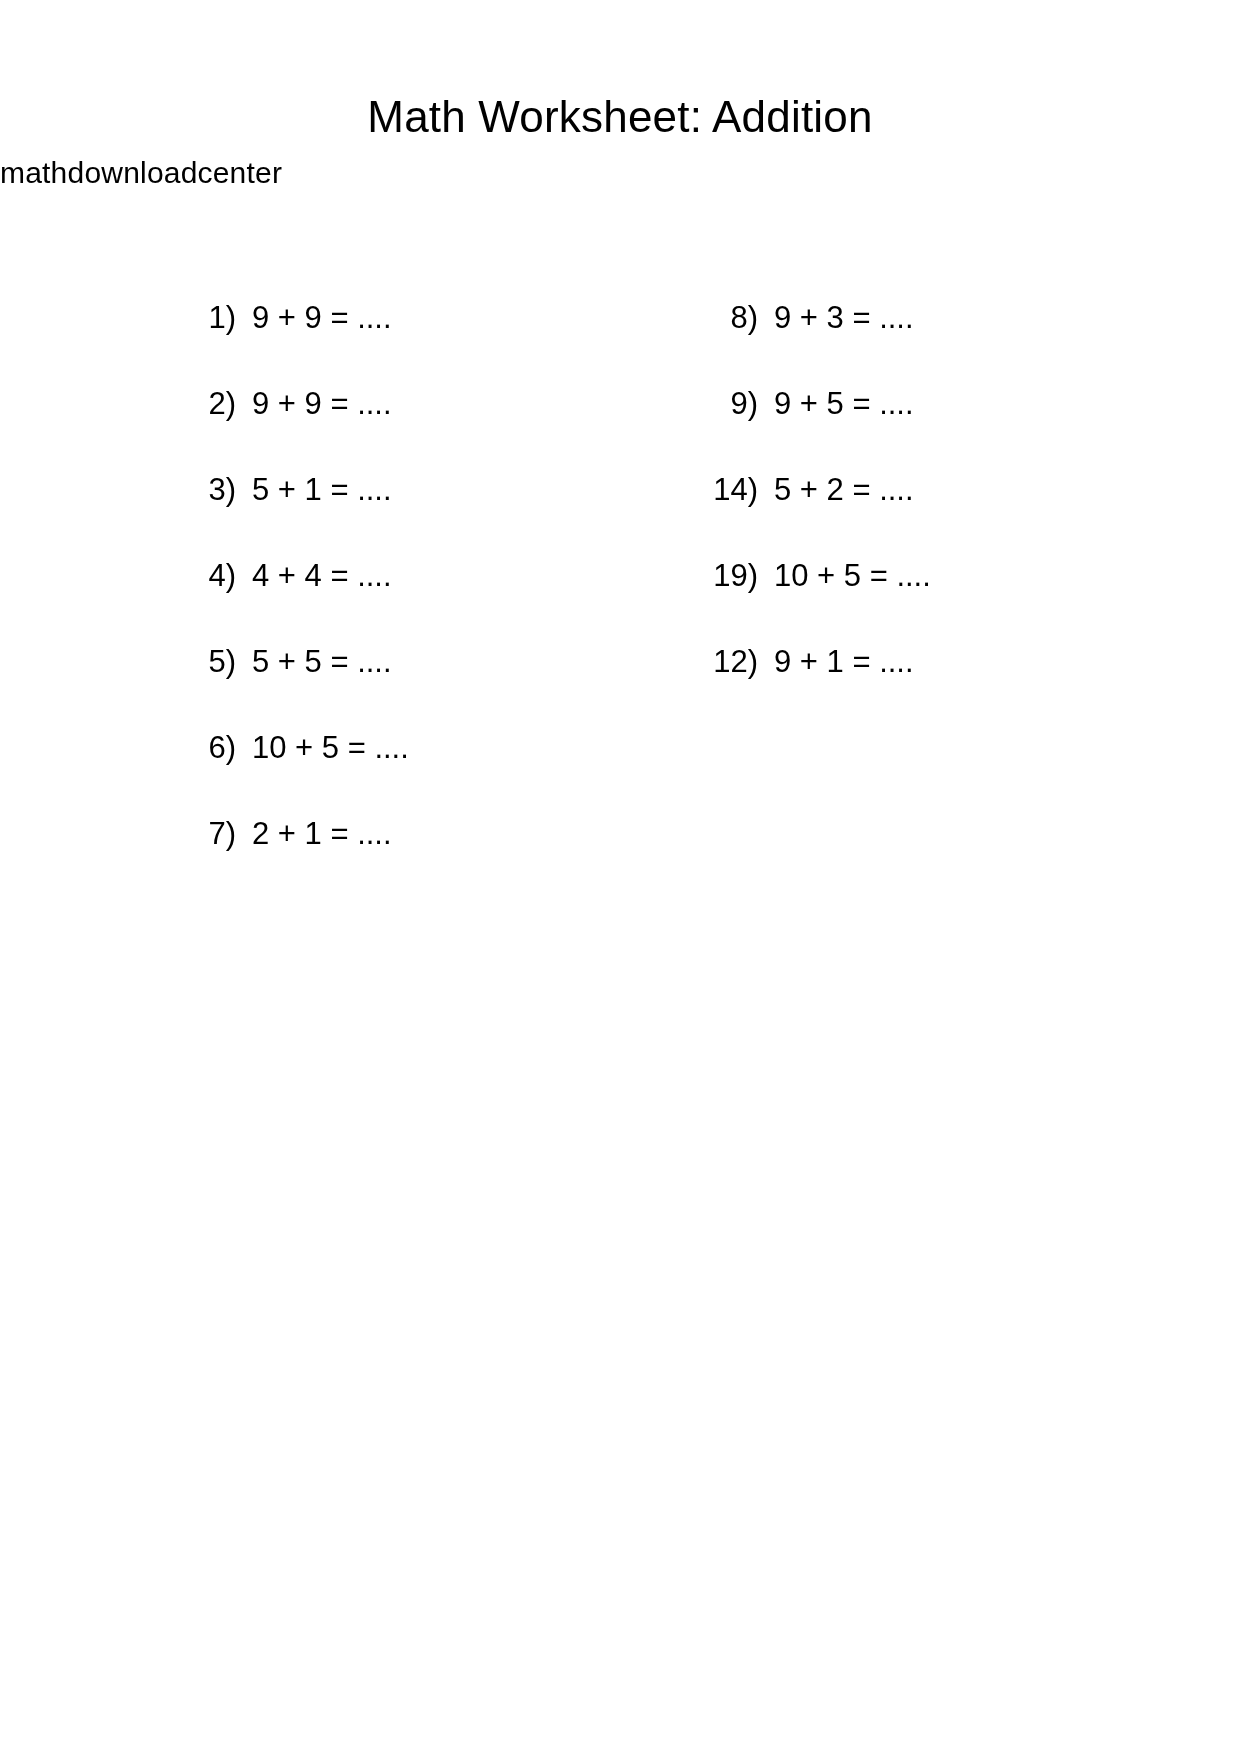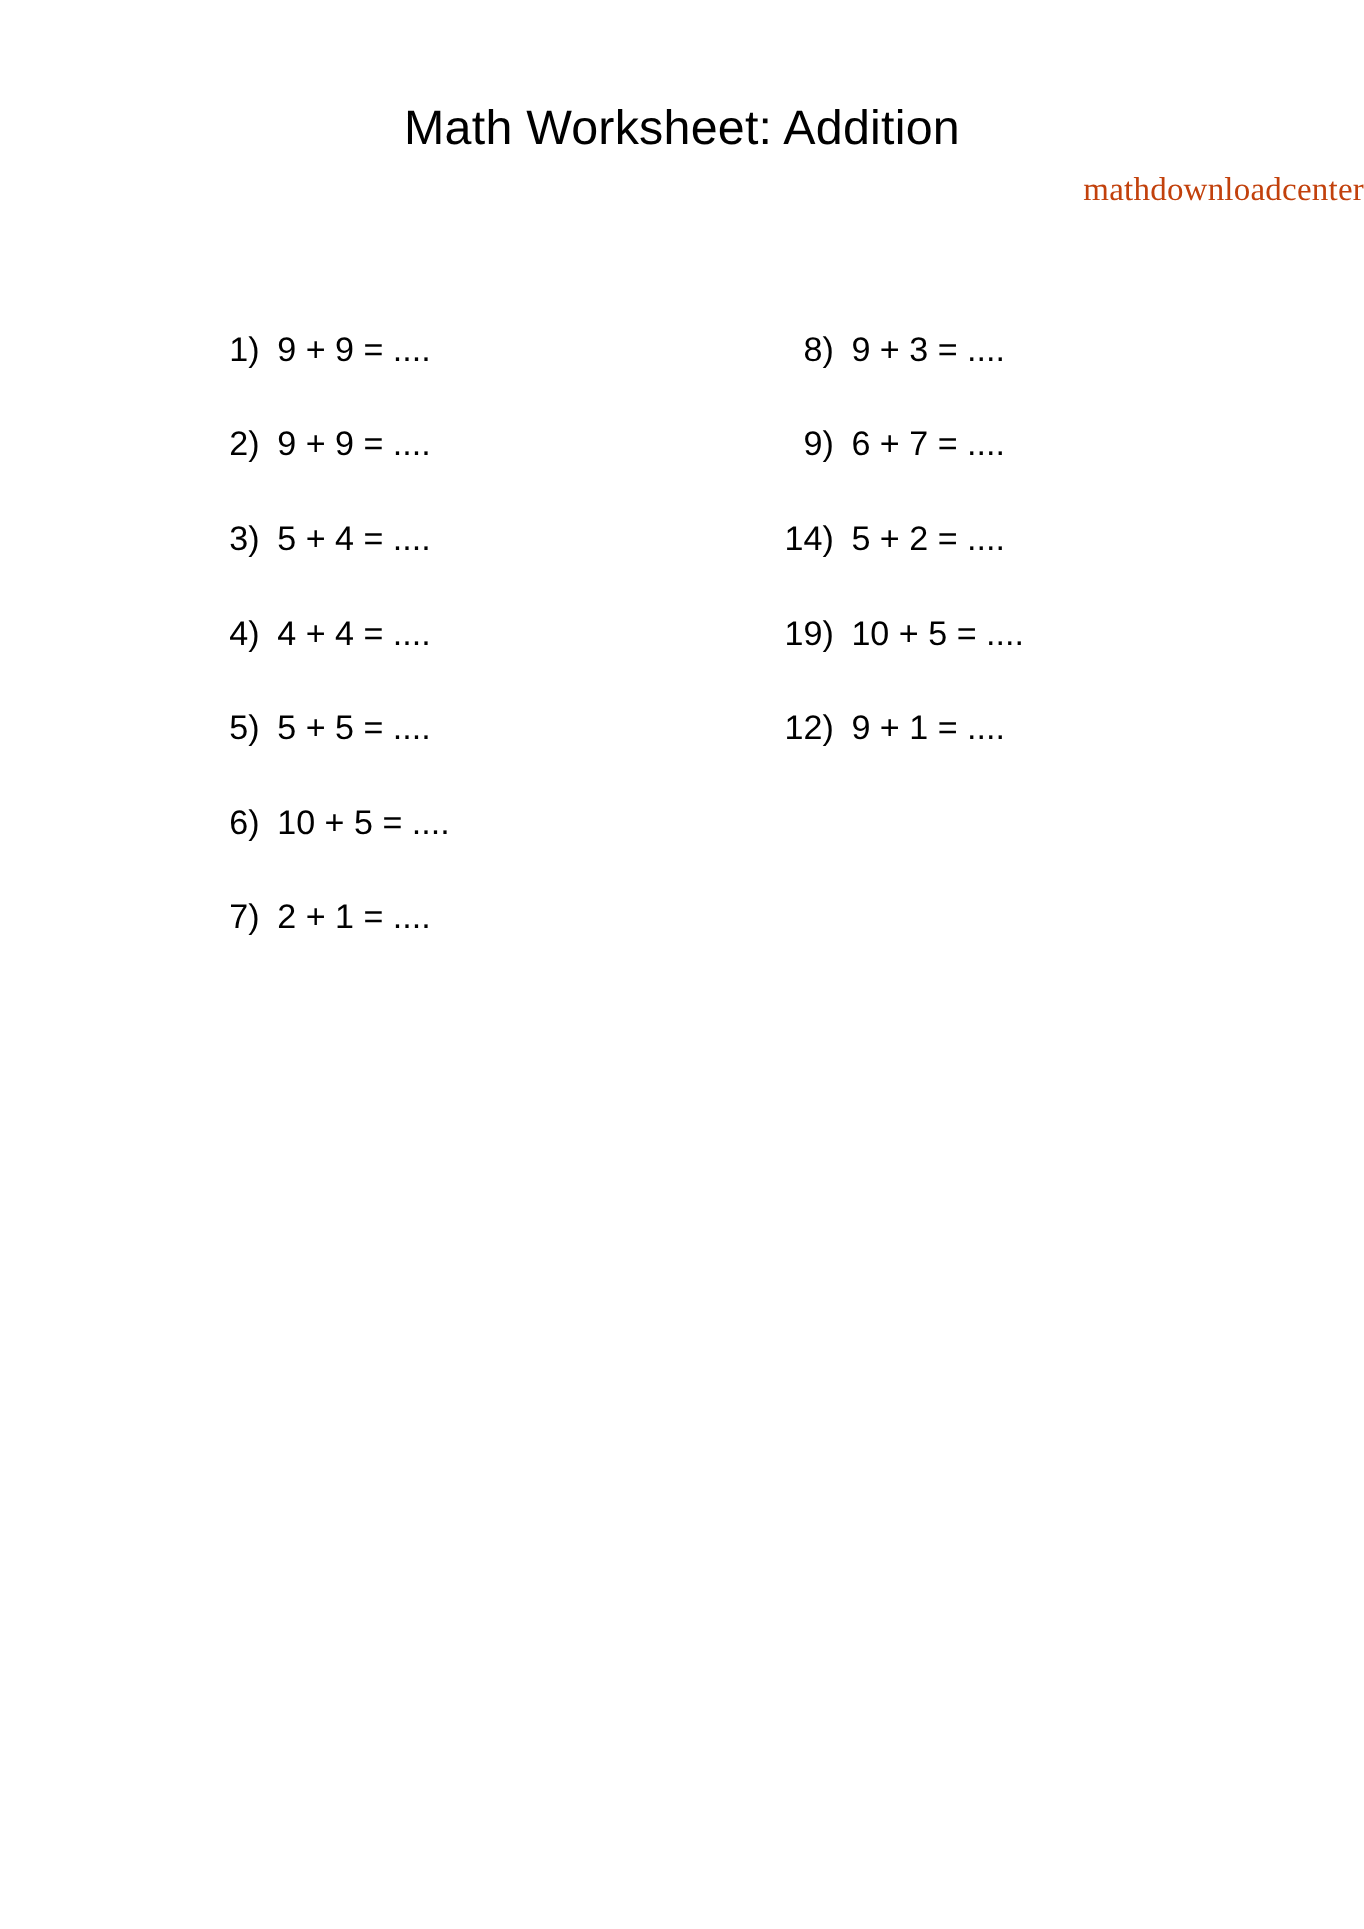--- a/index.html
+++ b/index.html
@@ -24,27 +24,26 @@
   .title {
     text-align: center;
     font-size: 44px;
     font-weight: normal;
     color: #000000;
     margin: 0;
     padding-top: 92px;
     letter-spacing: 0.2px;
   }
   .subtitle {
-    text-align: right;
+    text-align: left;
     font-size: 30px;
-    color: #c2410c;
+    color: #000000;
     margin: 0;
     padding-top: 14px;
     letter-spacing: 0.2px;
-    font-family: Liberation Serif, serif;
   }
   .problems {
     position: absolute;
     top: 300px;
     left: 0;
     width: 1240px;
     display: flex;
     flex-direction: row;
     align-items: flex-start;
   }
@@ -92,21 +91,21 @@
       <div class="problem">
         <span class="p-num">1)</span>
         <span class="p-expr">9 + 9 = ....</span>
       </div>
       <div class="problem">
         <span class="p-num">2)</span>
         <span class="p-expr">9 + 9 = ....</span>
       </div>
       <div class="problem">
         <span class="p-num">3)</span>
-        <span class="p-expr">5 + 4 = ....</span>
+        <span class="p-expr">5 + 1 = ....</span>
       </div>
       <div class="problem">
         <span class="p-num">4)</span>
         <span class="p-expr">4 + 4 = ....</span>
       </div>
       <div class="problem">
         <span class="p-num">5)</span>
         <span class="p-expr">5 + 5 = ....</span>
       </div>
       <div class="problem">
@@ -119,21 +118,21 @@
       </div>
     </div>
 
     <div class="column col-right">
       <div class="problem">
         <span class="p-num">8)</span>
         <span class="p-expr">9 + 3 = ....</span>
       </div>
       <div class="problem">
         <span class="p-num">9)</span>
-        <span class="p-expr">6 + 7 = ....</span>
+        <span class="p-expr">9 + 5 = ....</span>
       </div>
       <div class="problem">
         <span class="p-num">14)</span>
         <span class="p-expr">5 + 2 = ....</span>
       </div>
       <div class="problem">
         <span class="p-num">19)</span>
         <span class="p-expr">10 + 5 = ....</span>
       </div>
       <div class="problem">

